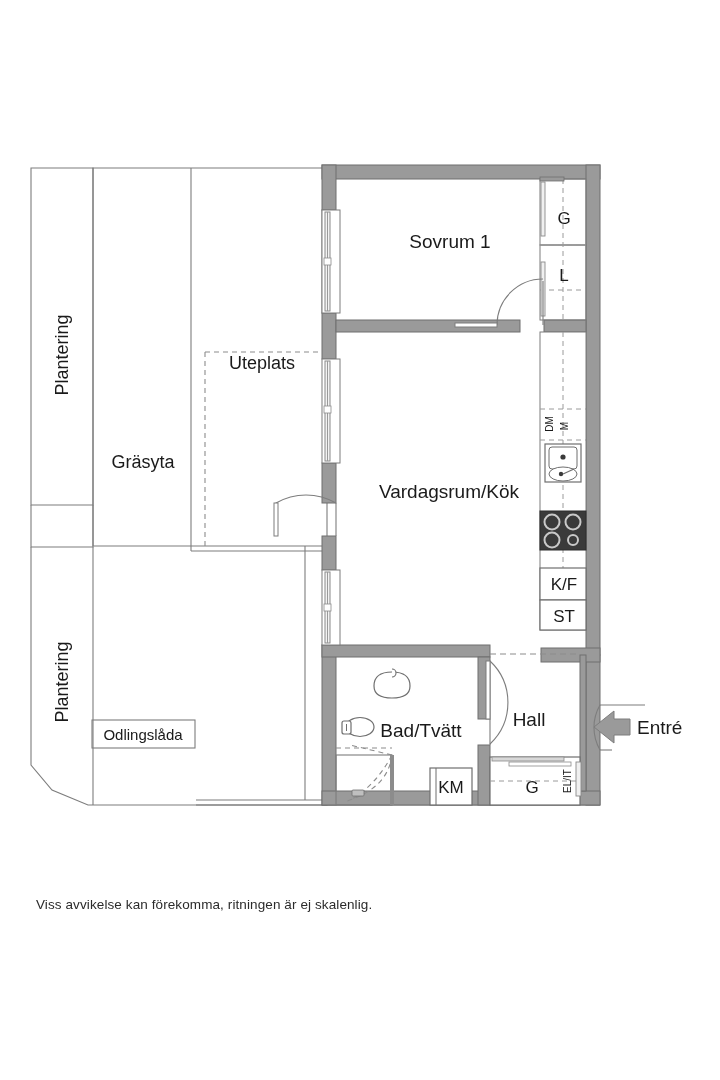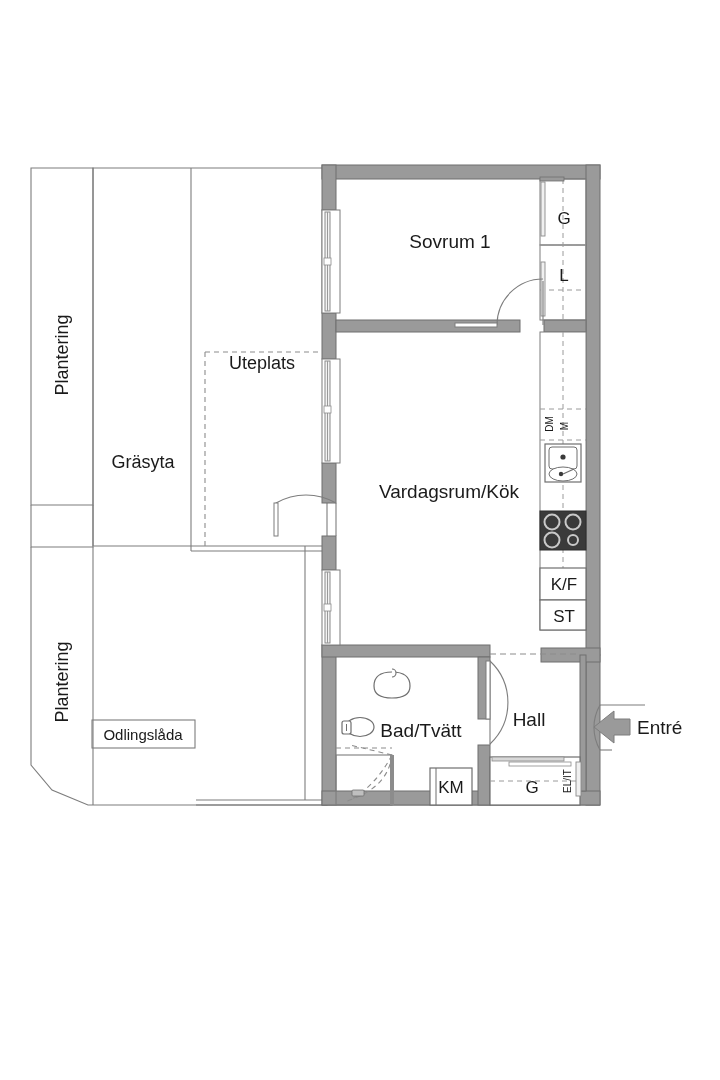--- a/index.html
+++ b/index.html
@@ -296,14 +296,15 @@
       <text class="rm-label-sm" text-anchor="middle" x="564" y="622">ST</text>
       <text class="rm-label-sm" text-anchor="middle" x="451" y="793">KM</text>
       <text class="rm-label-sm" text-anchor="middle" x="532" y="793">G</text>
       <text class="rm-label-micro" text-anchor="middle" transform="translate(571,781) rotate(-90)">EL/IT</text>
     </g>
 
     <text class="rm-label" x="637" y="734">Entré</text>
 
   </svg>
 
+  <div class="disclaimer">Viss avvikelse kan förekomma, ritningen är ej skalenlig.</div>
 
 </div>
 
 </body></html>

